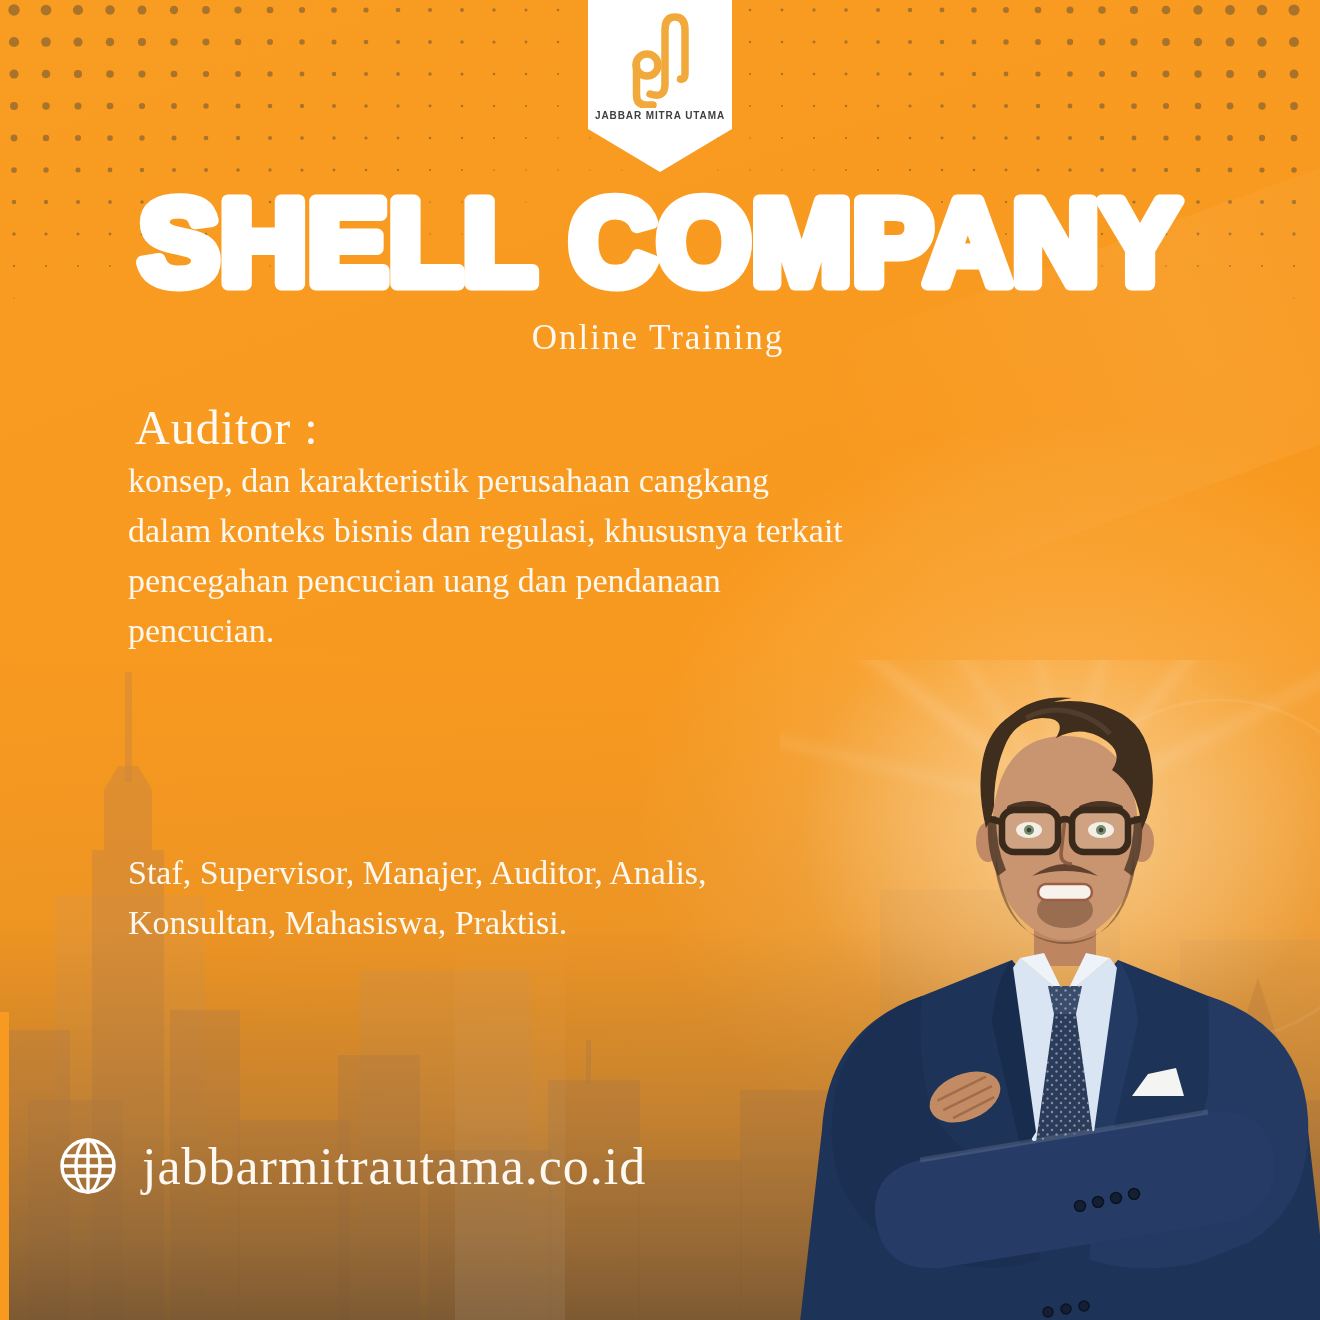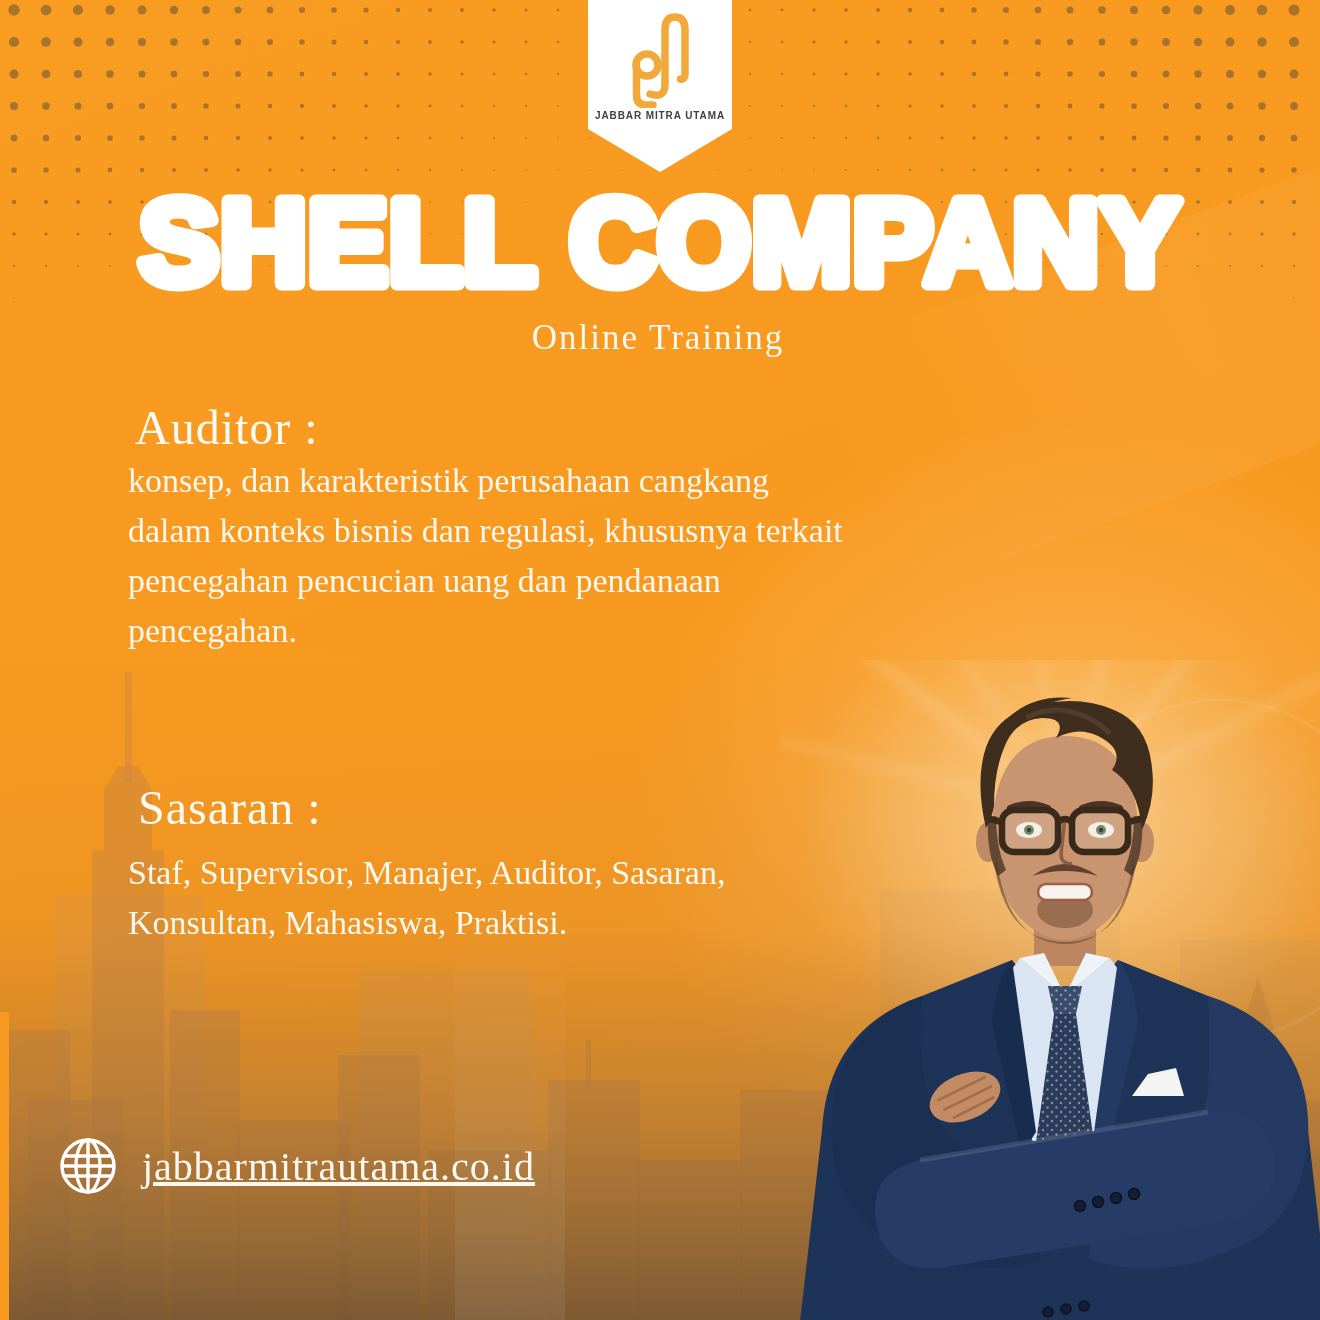--- a/index.html
+++ b/index.html
@@ -40,21 +40,21 @@
   .heading{color:#fdfaf4;font-size:48px;letter-spacing:1px;}
   .bodyline{color:#fdf8ef;font-size:34px;line-height:50px;white-space:nowrap;}
   #tujuan-heading{left:135px;top:400px;}
   #tujuan-body{left:128px;top:456px;}
   #sasaran-heading{left:138px;top:780px;}
   #sasaran-body{left:128px;top:848px;}
   
   .contact-row{display:flex;align-items:center;gap:24px;}
   #contact-web{left:58px;top:1136px;}
   #contact-phone{left:58px;top:1211px;}
-  .contact-text{color:#fdf9f2;font-size:40px;letter-spacing:1px;white-space:nowrap;text-decoration:underline;}
+  .contact-text{color:#fdf9f2;font-size:52px;letter-spacing:1px;white-space:nowrap;}
   
   #dots{left:0;top:0;width:1320px;height:320px;pointer-events:none;}
   #skyline{left:0;top:640px;width:1320px;height:680px;pointer-events:none;}
   #bottom-shade{
     left:0;top:640px;width:1320px;height:680px;pointer-events:none;
     background:linear-gradient(180deg,rgba(150,110,60,0) 0%,rgba(150,108,60,.10) 42%,
       rgba(136,99,58,.45) 70%,rgba(118,88,55,.68) 88%,rgba(100,76,50,.80) 100%);
   }
   #left-strip{left:0;top:1012px;width:9px;height:308px;background:#f89920;}
   #streak-v{left:455px;top:880px;width:110px;height:440px;
@@ -555,26 +555,25 @@
   <svg id="title-svg" class="abs">
     <text x="660" y="104" text-anchor="middle">SHELL COMPANY</text>
   </svg>
   <div id="subtitle" class="abs">Online Training</div>
 
   <div id="tujuan-heading" class="abs heading">Auditor :</div>
   <div id="tujuan-body" class="abs">
     <div class="bodyline">konsep, dan karakteristik perusahaan cangkang</div>
     <div class="bodyline">dalam konteks bisnis dan regulasi, khususnya terkait</div>
     <div class="bodyline">pencegahan pencucian uang dan pendanaan</div>
-    <div class="bodyline">pencegahan.</div>
+    <div class="bodyline">pencucian.</div>
   </div>
 
-  <div id="sasaran-heading" class="abs heading">Sasaran :</div>
   <div id="sasaran-body" class="abs">
-    <div class="bodyline">Staf, Supervisor, Manajer, Auditor, Sasaran,</div>
+    <div class="bodyline">Staf, Supervisor, Manajer, Auditor, Analis,</div>
     <div class="bodyline">Konsultan, Mahasiswa, Praktisi.</div>
   </div>
 
   <div id="contact-web" class="abs contact-row">
     <svg width="60" height="60" viewBox="-30 -30 60 60">
       <g fill="none" stroke="#ffffff" stroke-width="3.4">
         <circle cx="0" cy="0" r="26"></circle>
         <ellipse cx="0" cy="0" rx="12" ry="26"></ellipse>
         <line x1="0" y1="-26" x2="0" y2="26"></line>
         <line x1="-25" y1="-10" x2="25" y2="-10"></line>

